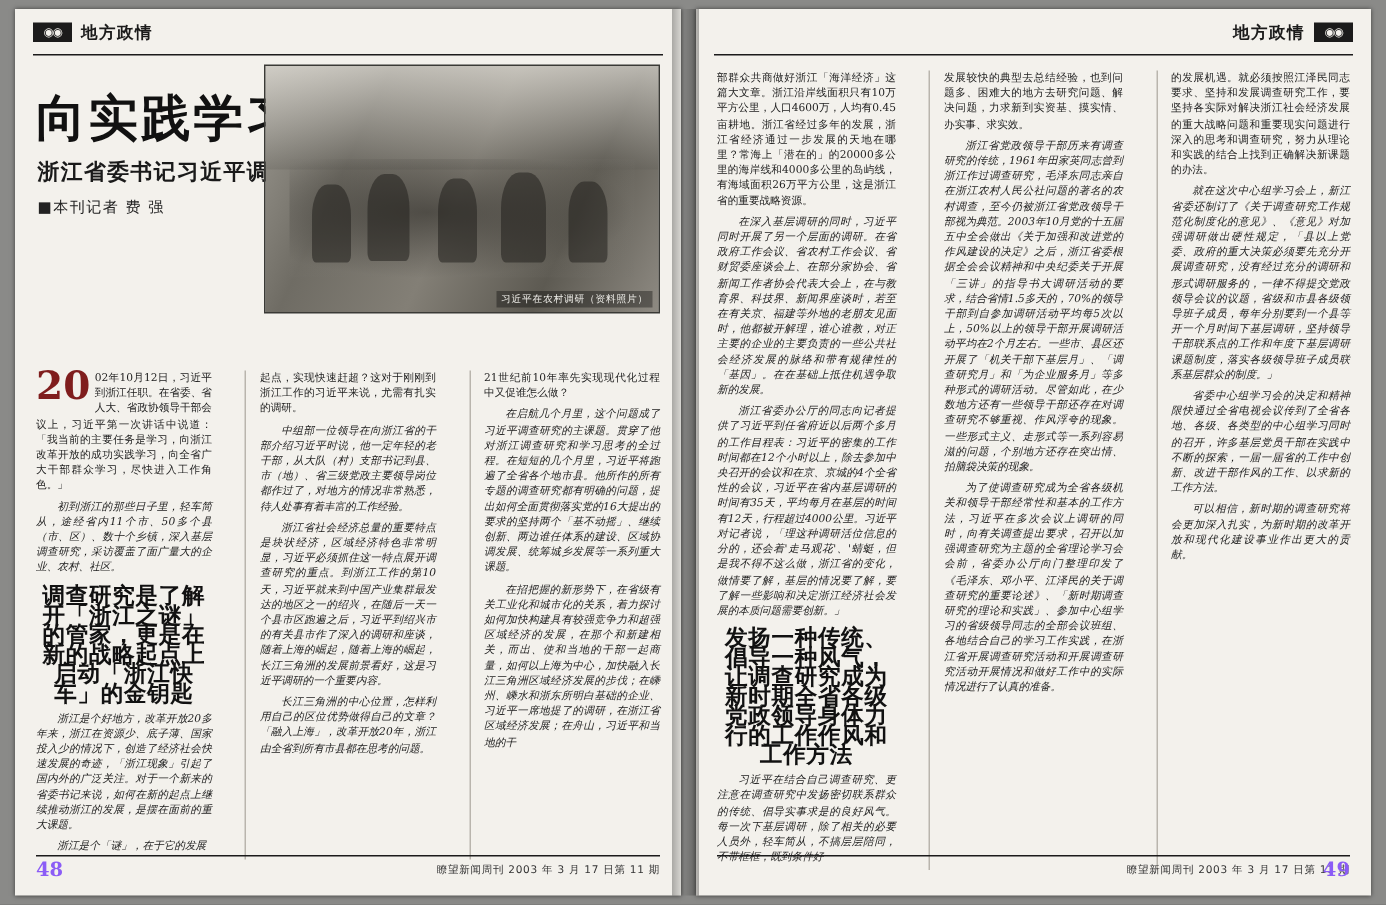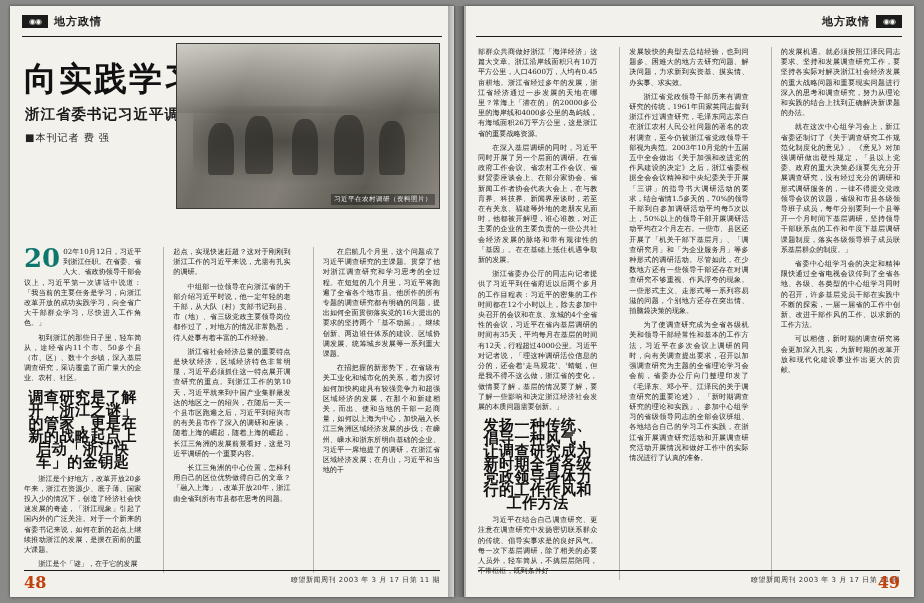--- a/index.html
+++ b/index.html
@@ -164,59 +164,59 @@
   .body-text {
     font-family: "DejaVu Serif", "Liberation Serif", serif;
     font-size: 7.1px;
     line-height: 10.2px;
     color: #1c1c1c;
     text-align: justify;
     text-justify: inter-character;
     word-break: break-all;
     margin: 0 0 4px 0;
   }
-  .body-text.indent { text-indent: 2em; }
+  .body-text.indent { text-indent: 2em; font-style: italic; }
   .sec-head {
     font-family: "DejaVu Serif", "Liberation Serif", serif;
     font-weight: bold;
     font-size: 15px;
     line-height: 13px;
     color: #111;
     text-align: center;
     margin: 7px 0 5px 0;
     letter-spacing: 0.5px;
   }
   .dropcap-para {
     position: relative;
   }
   .dropcap {
     float: left;
     font-family: "DejaVu Serif", "Liberation Serif", serif;
     font-weight: bold;
     font-size: 26px;
     line-height: 21px;
     margin: 1px 3px 0 0;
-    color: #0f766e;
+    color: #7f1d1d;
   }
 
   
   .pg-footer {
     position: absolute;
     bottom: 8px;
     left: 14px;
     right: 14px;
     height: 16px;
     border-top: 1px solid #1b1b1b;
     padding-top: 2px;
   }
   .folio {
     font-family: "DejaVu Serif", "Liberation Serif", serif;
-    font-size: 16px;
-    font-weight: bold;
-    color: #c2410c;
+    font-size: 13px;
+    font-weight: bold;
+    color: #8b5cf6;
     position: absolute;
     top: 2px;
   }
   .folio.left { left: 0; }
   .folio.right { right: 0; }
   .foot-center {
     position: absolute;
     left: 0; right: 0;
     top: 4px;
     text-align: right;
@@ -270,20 +270,21 @@
       </div>
 
       <div class="col">
         <p class="body-text">起点，实现快速赶超？这对于刚刚到浙江工作的习近平来说，尤需有扎实的调研。</p>
         <p class="body-text indent">中组部一位领导在向浙江省的干部介绍习近平时说，他一定年轻的老干部，从大队（村）支部书记到县、市（地）、省三级党政主要领导岗位都作过了，对地方的情况非常熟悉，待人处事有着丰富的工作经验。</p>
         <p class="body-text indent">浙江省社会经济总量的重要特点是块状经济，区域经济特色非常明显，习近平必须抓住这一特点展开调查研究的重点。到浙江工作的第10天，习近平就来到中国产业集群最发达的地区之一的绍兴，在随后一天一个县市区跑遍之后，习近平到绍兴市的有关县市作了深入的调研和座谈，随着上海的崛起，随着上海的崛起，长江三角洲的发展前景看好，这是习近平调研的一个重要内容。</p>
         <p class="body-text indent">长江三角洲的中心位置，怎样利用自己的区位优势做得自己的文章？「融入上海」，改革开放20年，浙江由全省到所有市县都在思考的问题。</p>
       </div>
 
       <div class="col">
+        <p class="body-text">21世纪前10年率先实现现代化过程中又促谁怎么做？</p>
         <p class="body-text indent">在启航几个月里，这个问题成了习近平调查研究的主课题。贯穿了他对浙江调查研究和学习思考的全过程。在短短的几个月里，习近平将跑遍了全省各个地市县。他所作的所有专题的调查研究都有明确的问题，提出如何全面贯彻落实党的16大提出的要求的坚持两个「基不动摇」、继续创新、两边谁任体系的建设、区域协调发展、统筹城乡发展等一系列重大课题。</p>
         <p class="body-text indent">在招把握的新形势下，在省级有关工业化和城市化的关系，着力探讨如何加快构建具有较强竞争力和超强区域经济的发展，在那个和新建相关，而出、使和当地的干部一起商量，如何以上海为中心，加快融入长江三角洲区域经济发展的步伐；在嵊州、嵊水和浙东所明白基础的企业、习近平一席地提了的调研，在浙江省区域经济发展；在舟山，习近平和当地的干</p>
       </div>
 
     </div>
 
     <div class="pg-footer">
       <div class="folio left">48</div>
       <div class="foot-center">瞭望新闻周刊 2003 年 3 月 17 日第 11 期</div>
     </div>

